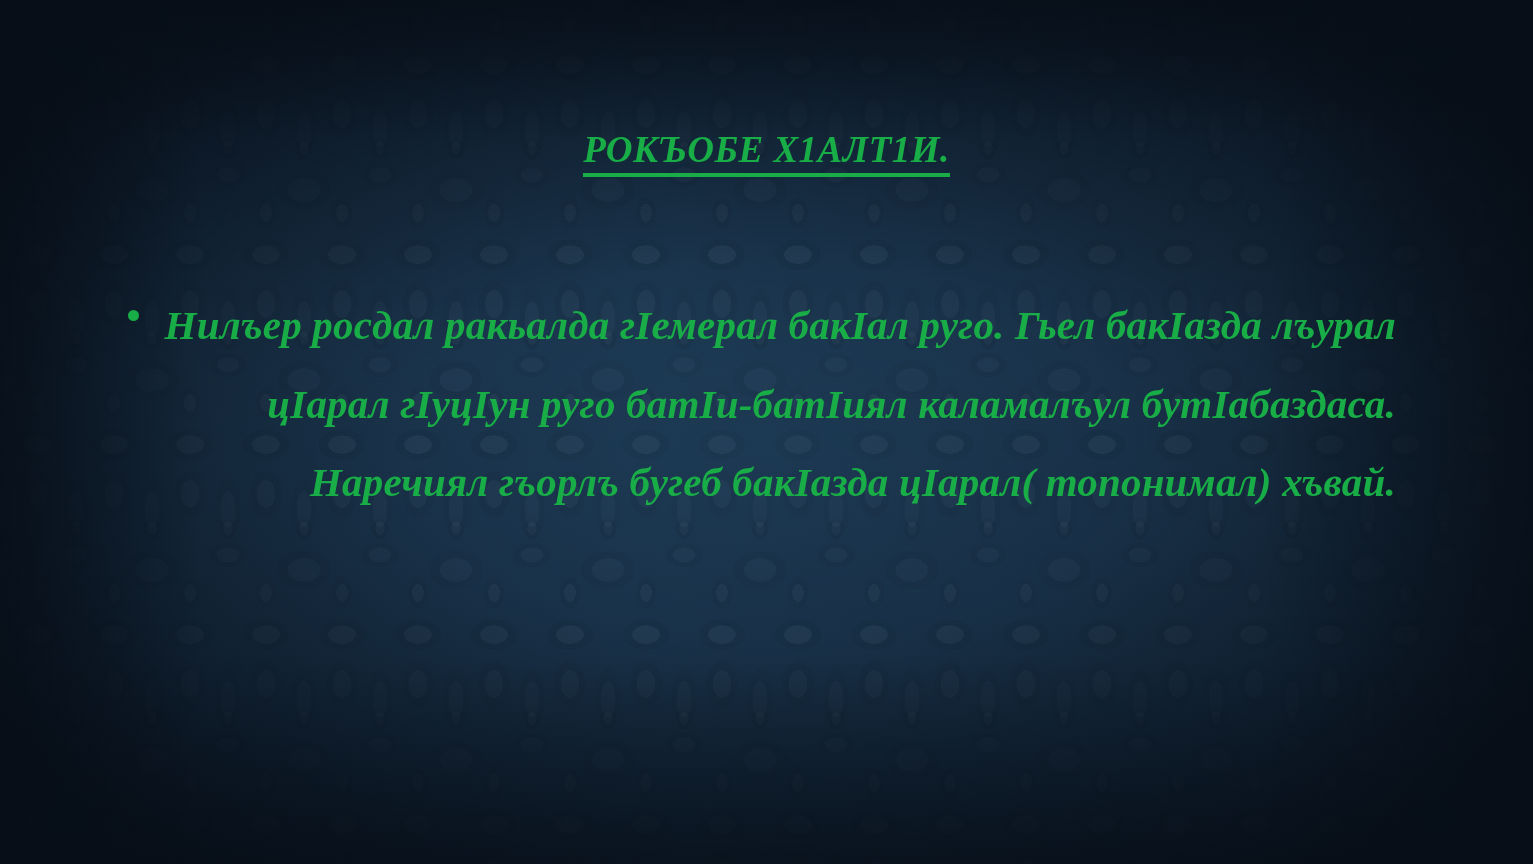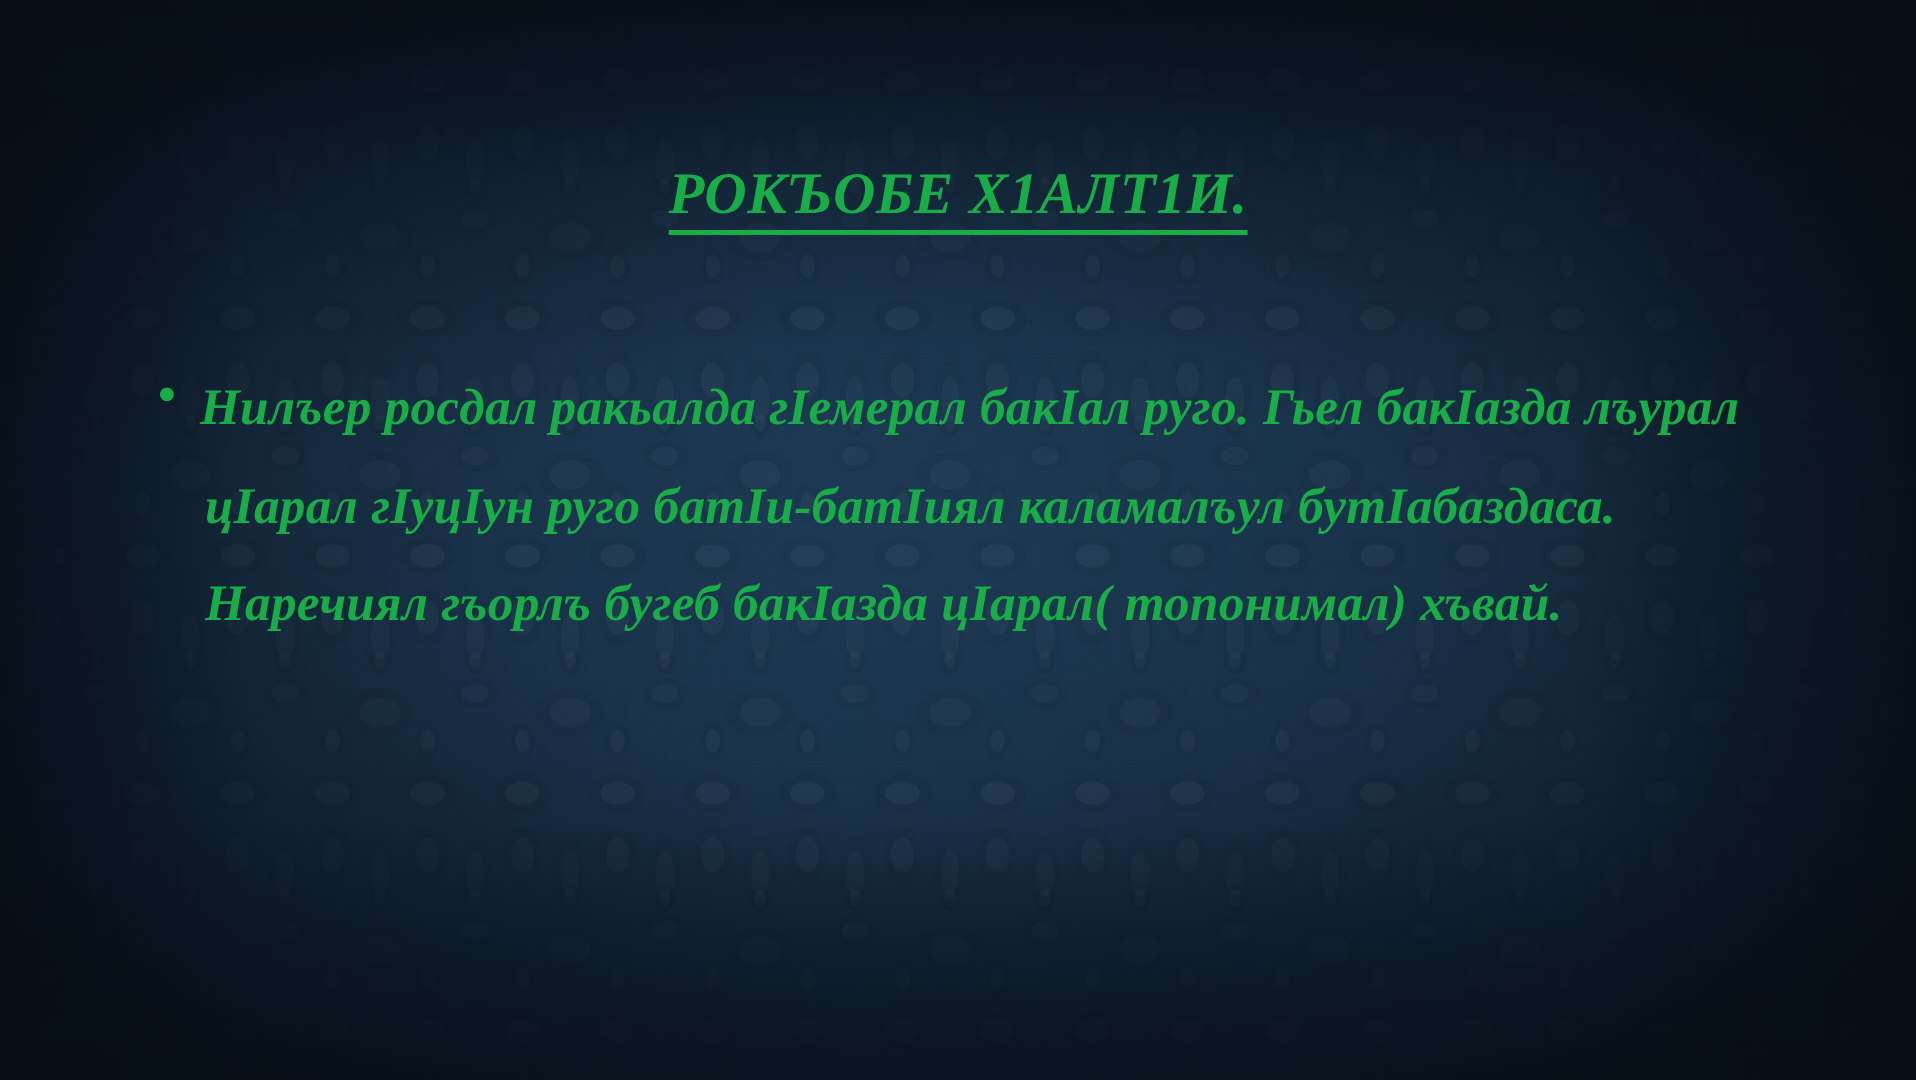--- a/index.html
+++ b/index.html
@@ -83,39 +83,40 @@
     position: absolute;
     inset: 0;
   }
 
   .slide-title {
     position: absolute;
     top: 128px;
     left: 0;
     width: 1533px;
     text-align: center;
-    font-size: 47px;
+    font-size: 37px;
     font-weight: bold;
     font-style: italic;
     letter-spacing: 0.5px;
     color: #18ad46;
     white-space: nowrap;
   }
   .slide-title .title-inner {
     display: inline-block;
     border-bottom: 4px solid #18ad46;
     padding-bottom: 3px;
     line-height: 1.08;
   }
 
   .body-block {
     position: absolute;
     top: 286px;
     left: 128px;
     width: 1268px;
+    text-align: right;
   }
 
   .bullet-row {
     display: flex;
     align-items: flex-start;
   }
   .bullet-marker {
     flex: 0 0 auto;
     width: 32px;
     padding-top: 24px;

